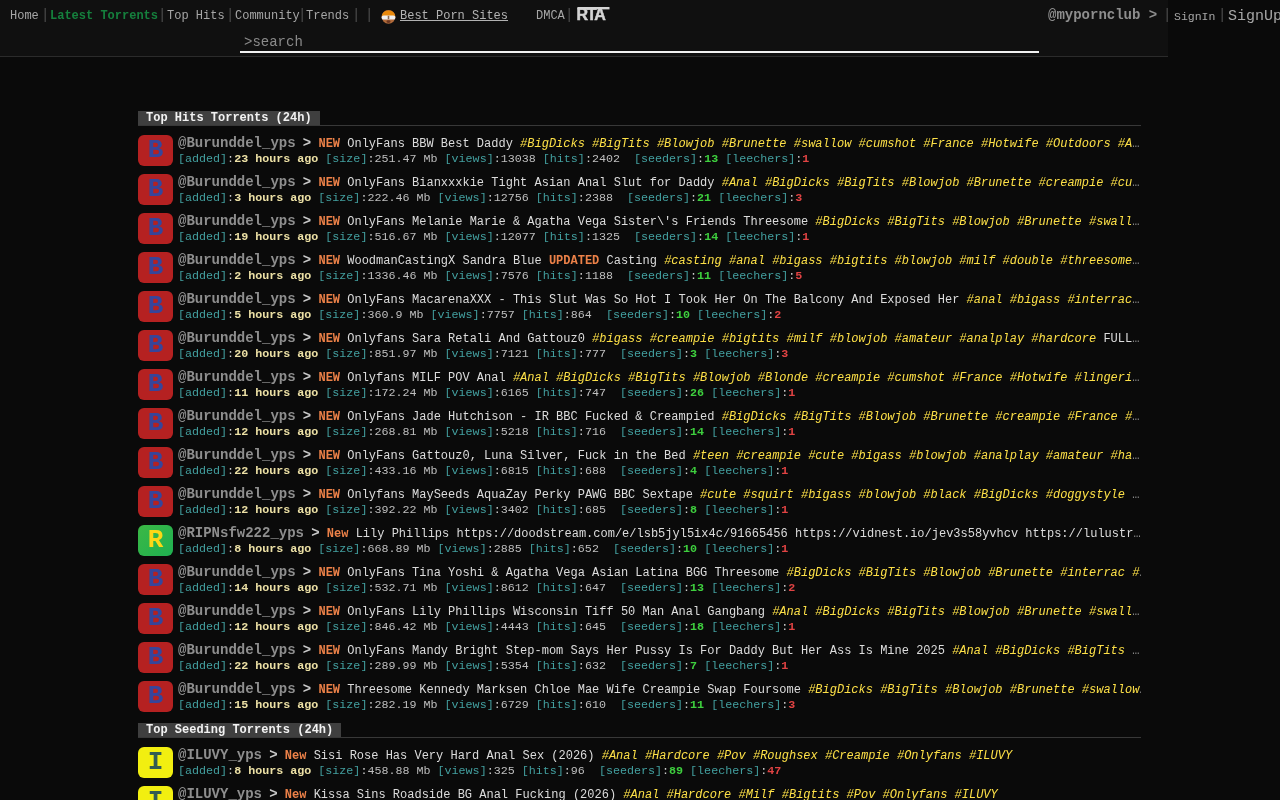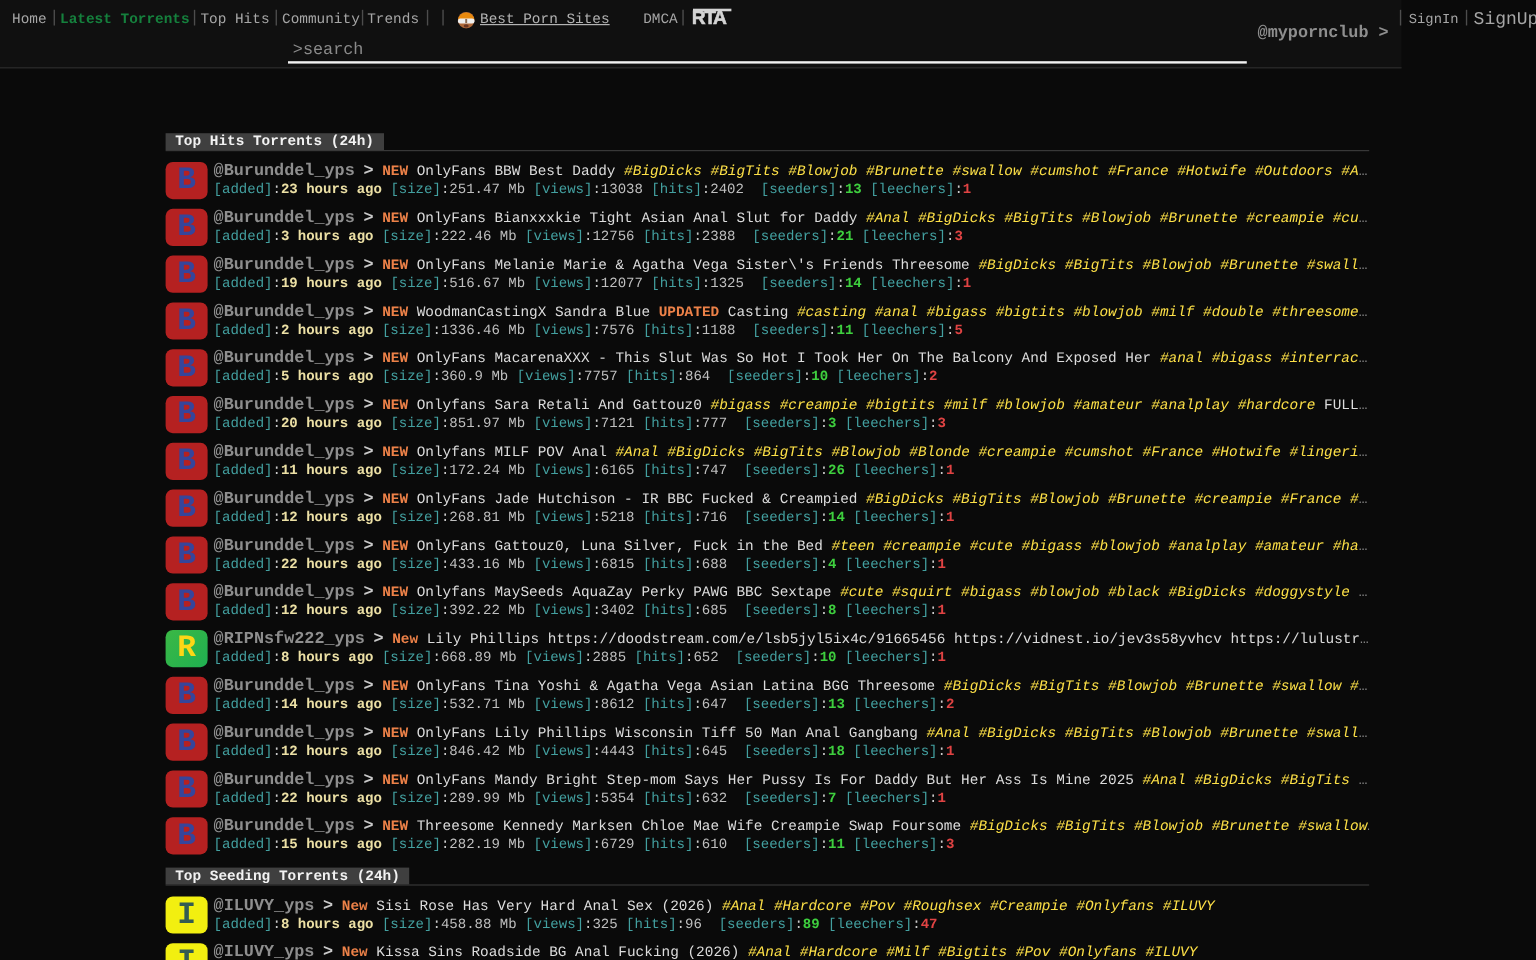--- a/index.html
+++ b/index.html
@@ -1,21 +1,21 @@
 <!DOCTYPE html>
 <html><head><meta charset="utf-8"><title>t</title>
 <style>
 html,body{margin:0;padding:0;background:#0a0a0a;font-family:"Liberation Mono",monospace;}
 body{width:1280px;height:800px;overflow:hidden;position:relative;}
 #hdr{position:absolute;left:0;top:0;width:1168px;height:56px;background:#101010;border-bottom:1px solid #2b2b2b;}
 #hdr span{position:absolute;top:9px;font-size:12px;line-height:15px;color:#a6a6a6;white-space:pre;}
 #hdr .sep{color:#4d4d4d;font-size:14px;top:8px;}
 #hdr .act{color:#15803d;font-weight:bold;}
 #hdr .und{text-decoration:underline;color:#b3b3b3;}
-#hdr .mpc{font-weight:bold;font-size:14px;top:8px;color:#8e8e8e;margin-top:13px;}
+#hdr .mpc{font-weight:bold;font-size:14px;top:8px;color:#8e8e8e;}
 #srch{position:absolute;left:244px;top:34px;font-size:14px;color:#8a8a8a;}
 #sline{position:absolute;left:240px;top:51px;width:799px;height:2px;background:#f2f2f2;}
 #main{position:absolute;left:138px;top:111px;width:1003px;}
 .sh{border-bottom:1px solid #383838;}
 .sh span{display:block;width:max-content;background:#3f3f3f;color:#f2f2f2;font-weight:bold;font-size:12px;line-height:14px;height:14px;padding:0 8px;}
 .gap1{height:9px;}
 .row{height:39px;position:relative;}
 .av{position:absolute;left:0;top:0;width:35px;height:31px;border-radius:6px;text-align:center;line-height:30px;font-size:26px;font-weight:bold;}
 .avB{background:#b52121;color:#36459b;}
 .avR{background:linear-gradient(135deg,#3bb845,#1fb051);color:#fcd716;}
@@ -151,21 +151,21 @@
 <div class="row">
 <div class="av avR">R</div>
 <div class="tx">
 <div class="l1"><span class="u">@RIPNsfw222_yps</span> <span class="gt">&gt;</span> <span class="sm"><b class="nw">New</b> <span class="t">Lily Phillips https://doodstream.com/e/lsb5jyl5ix4c/91665456 https://vidnest.io/jev3s58yvhcv https://lulustr</span><span class="el">…</span></span></div>
 <div class="l2"><span class="lb">[added]</span><span class="c">:</span><b class="tm">8 hours ago</b> <span class="lb">[size]</span><span class="c">:</span>668.89 Mb <span class="lb">[views]</span><span class="c">:</span>2885 <span class="lb">[hits]</span><span class="c">:</span>652&nbsp;&nbsp;<span class="lb">[seeders]</span><span class="c">:</span><b class="sd">10</b> <span class="lb">[leechers]</span><span class="c">:</span><b class="lc">1</b></div>
 </div>
 </div>
 <div class="row">
 <div class="av avB">B</div>
 <div class="tx">
-<div class="l1"><span class="u">@Burunddel_yps</span> <span class="gt">&gt;</span> <span class="sm"><b class="nw">NEW</b> <span class="t">OnlyFans Tina Yoshi &amp; Agatha Vega Asian Latina BGG Threesome</span> <i class="tg">#BigDicks #BigTits #Blowjob #Brunette #swallow #</i><span class="el">…</span></span></div>
+<div class="l1"><span class="u">@Burunddel_yps</span> <span class="gt">&gt;</span> <span class="sm"><b class="nw">NEW</b> <span class="t">OnlyFans Tina Yoshi &amp; Agatha Vega Asian Latina BGG Threesome</span> <i class="tg">#BigDicks #BigTits #Blowjob #Brunette #interrac #</i><span class="el">…</span></span></div>
 <div class="l2"><span class="lb">[added]</span><span class="c">:</span><b class="tm">14 hours ago</b> <span class="lb">[size]</span><span class="c">:</span>532.71 Mb <span class="lb">[views]</span><span class="c">:</span>8612 <span class="lb">[hits]</span><span class="c">:</span>647&nbsp;&nbsp;<span class="lb">[seeders]</span><span class="c">:</span><b class="sd">13</b> <span class="lb">[leechers]</span><span class="c">:</span><b class="lc">2</b></div>
 </div>
 </div>
 <div class="row">
 <div class="av avB">B</div>
 <div class="tx">
 <div class="l1"><span class="u">@Burunddel_yps</span> <span class="gt">&gt;</span> <span class="sm"><b class="nw">NEW</b> <span class="t">OnlyFans Lily Phillips Wisconsin Tiff 50 Man Anal Gangbang</span> <i class="tg">#Anal #BigDicks #BigTits #Blowjob #Brunette #swall</i><span class="el">…</span></span></div>
 <div class="l2"><span class="lb">[added]</span><span class="c">:</span><b class="tm">12 hours ago</b> <span class="lb">[size]</span><span class="c">:</span>846.42 Mb <span class="lb">[views]</span><span class="c">:</span>4443 <span class="lb">[hits]</span><span class="c">:</span>645&nbsp;&nbsp;<span class="lb">[seeders]</span><span class="c">:</span><b class="sd">18</b> <span class="lb">[leechers]</span><span class="c">:</span><b class="lc">1</b></div>
 </div>
 </div>

